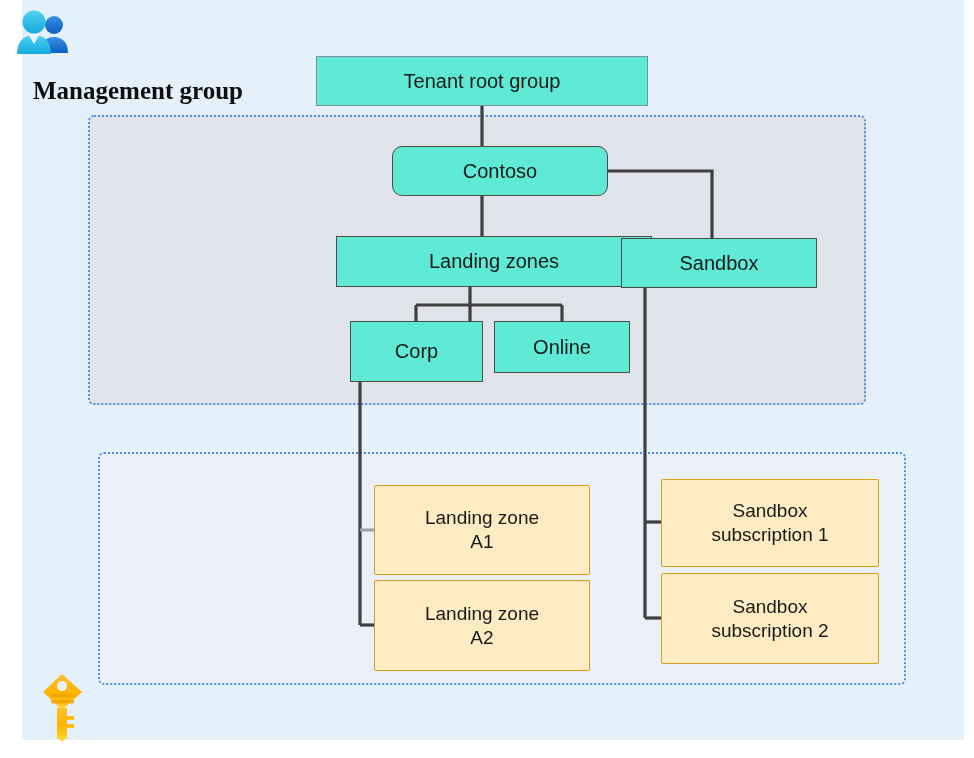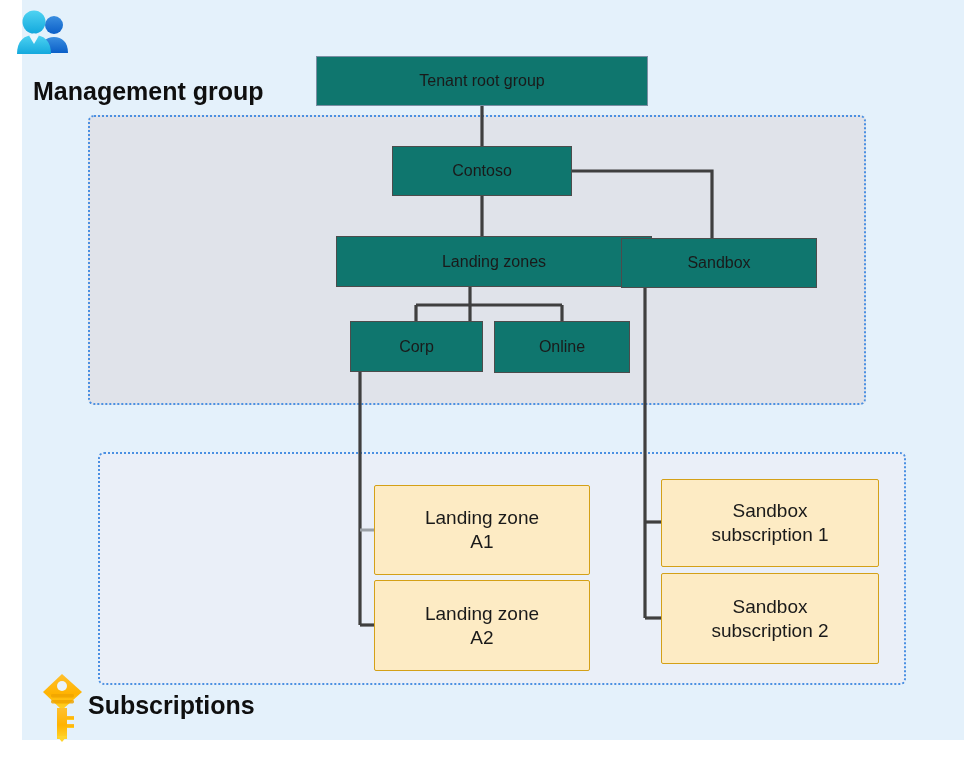--- a/index.html
+++ b/index.html
@@ -61,62 +61,62 @@
   }
 
   
   .node {
     position: absolute;
     box-sizing: border-box;
     display: flex;
     align-items: center;
     justify-content: center;
     text-align: center;
-    background: #0f766e;
+    background: #5eead4;
     border: 1.6px solid #4c4c4c;
-    font-size: 16px;
+    font-size: 20px;
     color: #1a1a1a;
     line-height: 1.25;
     z-index: 3;
   }
   .node.root {
     border-color: #7b8ea3;
   }
   .node.sub {
     background: #fdebc4;
     border: 1.6px solid #d4a017;
     border-radius: 2px;
     font-size: 19px;
     white-space: pre-line;
   }
 
   
   .n-tenant   { left: 316px; top: 56px;  width: 332px; height: 50px; }
-  .n-contoso  { left: 392px; top: 146px; width: 180px; height: 50px; }
+  .n-contoso  { left: 392px; top: 146px; width: 216px; height: 50px; border-radius: 10px; }
   .n-lz       { left: 336px; top: 236px; width: 316px; height: 51px; }
   .n-sandbox  { left: 621px; top: 238px; width: 196px; height: 50px; }
-  .n-corp     { left: 350px; top: 321px; width: 133px; height: 51px; }
+  .n-corp     { left: 350px; top: 321px; width: 133px; height: 61px; }
   .n-online   { left: 494px; top: 321px; width: 136px; height: 52px; }
 
   
   .n-lza1     { left: 374px; top: 485px; width: 216px; height: 90px; }
   .n-lza2     { left: 374px; top: 580px; width: 216px; height: 91px; }
   .n-sbs1     { left: 661px; top: 479px; width: 218px; height: 88px; }
   .n-sbs2     { left: 661px; top: 573px; width: 218px; height: 91px; }
 
   
   .legend-label {
     position: absolute;
     font-size: 25px;
     font-weight: bold;
     color: #0f0f0f;
     z-index: 4;
     white-space: nowrap;
   }
-  .legend-mgmt { left: 33px; top: 77px; }
+  .legend-mgmt { left: 33px; top: 77px; font-family: Liberation Serif, serif; }
   .legend-subs { left: 88px; top: 691px; }
 
   .icon-users {
     position: absolute;
     left: 16px;
     top: 8px;
     width: 56px;
     height: 50px;
     z-index: 4;
   }
@@ -216,15 +216,14 @@
     <circle cx="22" cy="16" r="5" fill="#eaf3fb"></circle>
     <rect x="11" y="24" width="23" height="3.4" rx="1.4" fill="#f0a500" opacity="0.85"></rect>
     <rect x="11" y="30" width="23" height="3.4" rx="1.4" fill="#f0a500" opacity="0.85"></rect>
 
     <rect x="17" y="38" width="10" height="31" fill="url(#gradKey)"></rect>
 
     <rect x="27" y="46" width="7" height="4" fill="url(#gradKey)"></rect>
     <rect x="27" y="54" width="7" height="4" fill="url(#gradKey)"></rect>
     <path d="M17,66 L27,66 L22,72 Z" fill="#ffd42a"></path>
   </svg>
-  <div class="legend-label legend-subs">Subscriptions</div>
 
 </div>
 
 </body></html>

